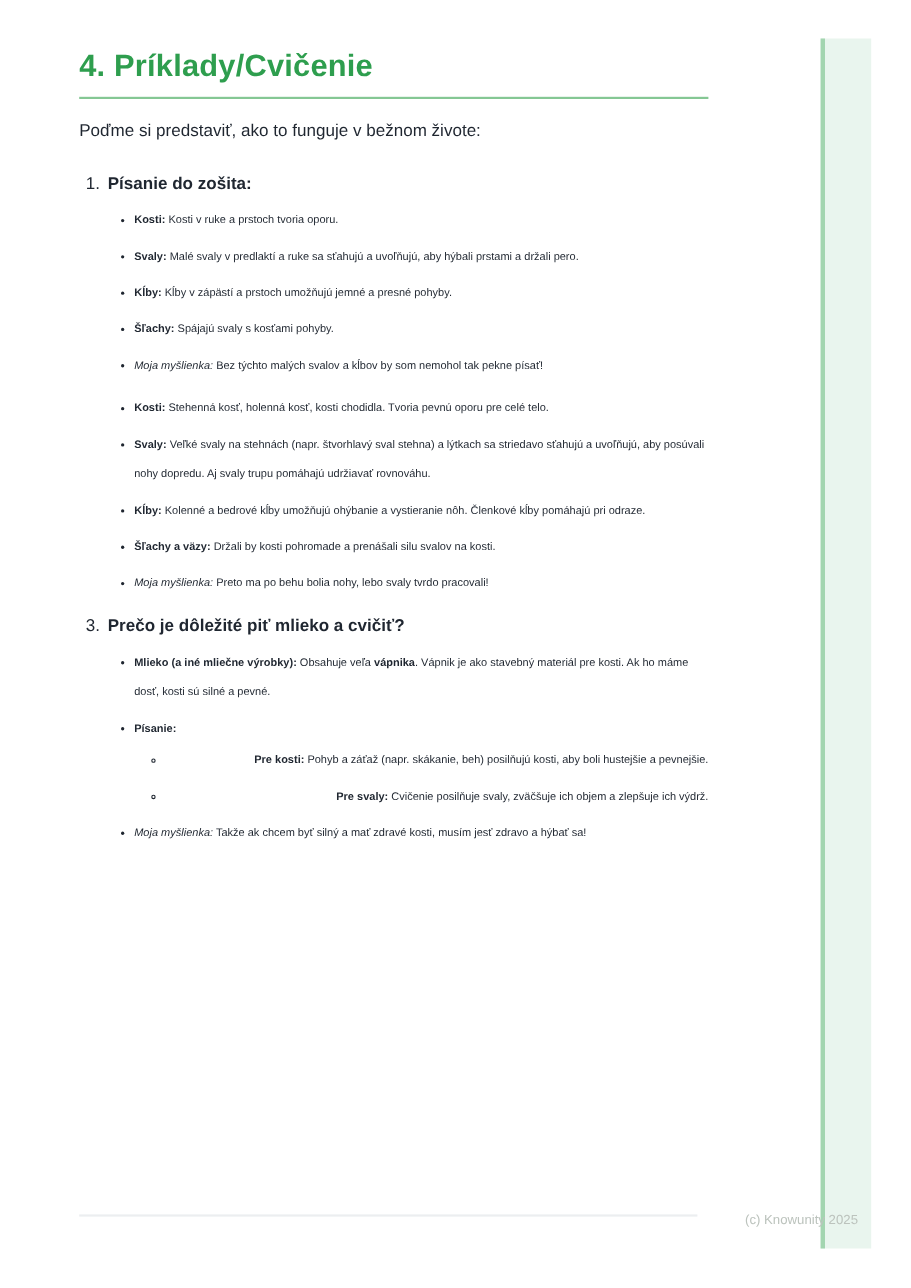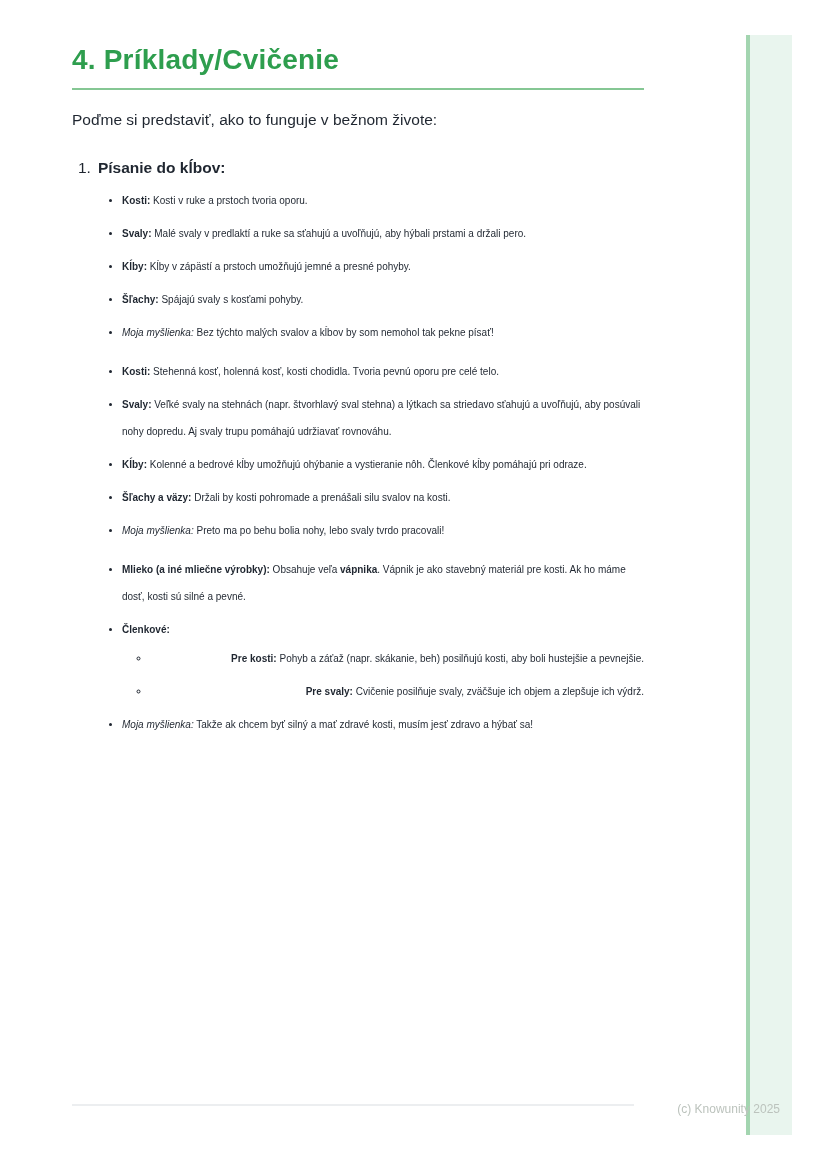--- a/index.html
+++ b/index.html
@@ -94,42 +94,43 @@
 <body style="--accent: #2e9e4e; --rule: #85c794; --bar-fill: #e9f5ee; --bar-edge: #a3d5b0; --text: #1f2630; --divider: #eceef0; --footer-text: #bcc3bd;">
 
 <div class="accent-bar"></div>
 
 <main class="content">
   <h1 class="page-title">4. Príklady/Cvičenie</h1>
   <hr class="title-rule">
   <p class="intro">Poďme si predstaviť, ako to funguje v bežnom živote:</p>
   <ol class="sections">
       <li>
-        <p class="sec-head"><span class="sec-num">1.</span><span class="sec-title">Písanie do kĺbov:</span></p>
+        <p class="sec-head"><span class="sec-num">1.</span><span class="sec-title">Písanie do zošita:</span></p>
         <ul class="items">
           <li><span class="b">Kosti:</span><span class="n"> Kosti v ruke a prstoch tvoria oporu.</span></li>
           <li><span class="b">Svaly:</span><span class="n"> Malé svaly v predlaktí a ruke sa sťahujú a uvoľňujú, aby hýbali prstami a držali pero.</span></li>
           <li><span class="b">Kĺby:</span><span class="n"> Kĺby v zápästí a prstoch umožňujú jemné a presné pohyby.</span></li>
           <li><span class="b">Šľachy:</span><span class="n"> Spájajú svaly s kosťami pohyby.</span></li>
           <li><span class="i">Moja myšlienka:</span><span class="n"> Bez týchto malých svalov a kĺbov by som nemohol tak pekne písať!</span></li>
         </ul>
       </li>
       <li>
         <ul class="items">
           <li><span class="b">Kosti:</span><span class="n"> Stehenná kosť, holenná kosť, kosti chodidla. Tvoria pevnú oporu pre celé telo.</span></li>
           <li><span class="b">Svaly:</span><span class="n"> Veľké svaly na stehnách (napr. štvorhlavý sval stehna) a lýtkach sa striedavo sťahujú a uvoľňujú, aby posúvali nohy dopredu. Aj svaly trupu pomáhajú udržiavať rovnováhu.</span></li>
           <li><span class="b">Kĺby:</span><span class="n"> Kolenné a bedrové kĺby umožňujú ohýbanie a vystieranie nôh. Členkové kĺby pomáhajú pri odraze.</span></li>
           <li><span class="b">Šľachy a väzy:</span><span class="n"> Držali by kosti pohromade a prenášali silu svalov na kosti.</span></li>
           <li><span class="i">Moja myšlienka:</span><span class="n"> Preto ma po behu bolia nohy, lebo svaly tvrdo pracovali!</span></li>
         </ul>
       </li>
       <li>
+        <p class="sec-head"><span class="sec-num">3.</span><span class="sec-title">Prečo je dôležité piť mlieko a cvičiť?</span></p>
         <ul class="items">
           <li><span class="b">Mlieko (a iné mliečne výrobky):</span><span class="n"> Obsahuje veľa </span><span class="b">vápnika</span><span class="n">. Vápnik je ako stavebný materiál pre kosti. Ak ho máme dosť, kosti sú silné a pevné.</span></li>
-          <li><span class="b">Členkové:</span><ul class="sub">
+          <li><span class="b">Písanie:</span><ul class="sub">
               <li><span class="b">Pre kosti:</span><span class="n"> Pohyb a záťaž (napr. skákanie, beh) posilňujú kosti, aby boli hustejšie a pevnejšie.</span></li>
               <li><span class="b">Pre svaly:</span><span class="n"> Cvičenie posilňuje svaly, zväčšuje ich objem a zlepšuje ich výdrž.</span></li>
             </ul></li>
           <li><span class="i">Moja myšlienka:</span><span class="n"> Takže ak chcem byť silný a mať zdravé kosti, musím jesť zdravo a hýbať sa!</span></li>
         </ul>
       </li>
     </ol>
 </main>
 
 <hr class="footer-rule">

